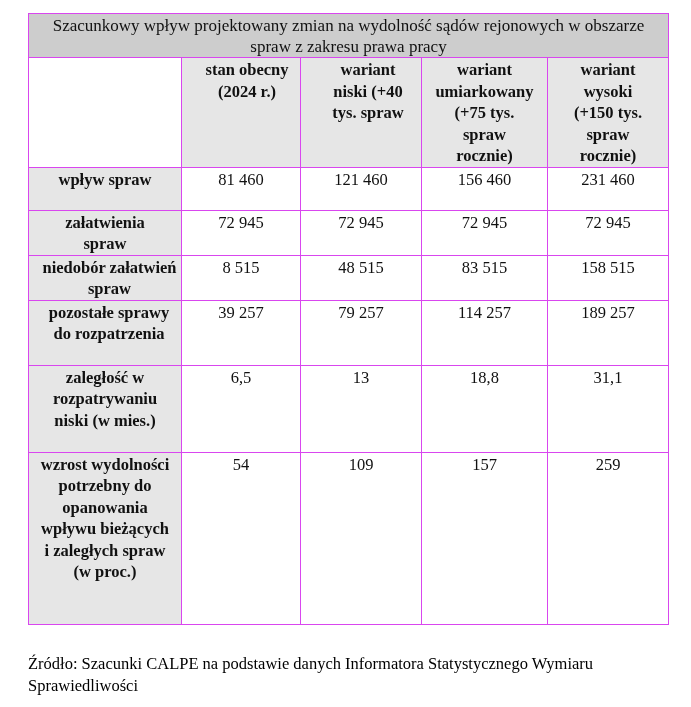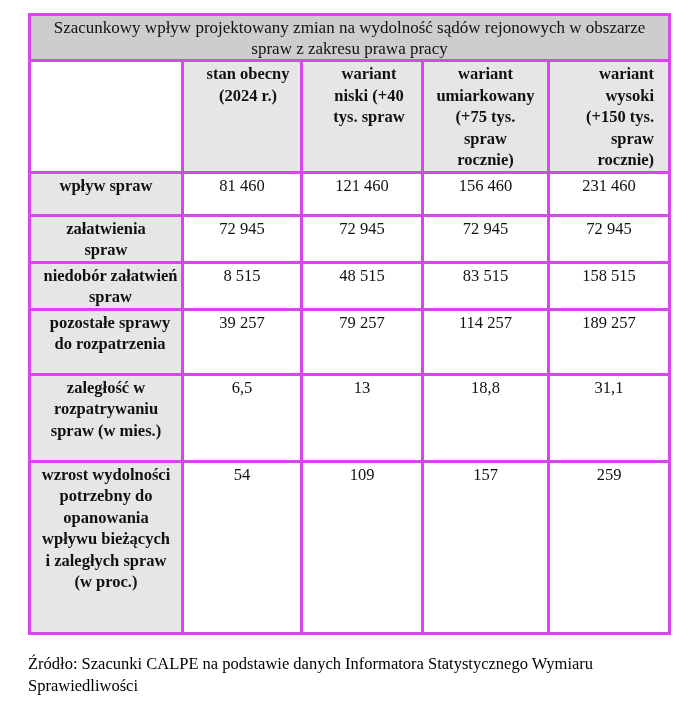--- a/index.html
+++ b/index.html
@@ -19,21 +19,21 @@
       position: absolute;
       left: 28px;
       top: 13px;
       border-collapse: collapse;
       table-layout: fixed;
       width: 640px;
       font-size: 16.5px;
       line-height: 21.5px;
     }
     table.capacity-table td, table.capacity-table th {
-      border: 3px solid #d946ef;
+      border: 1px solid #d946ef;
       padding: 0 3px;
       vertical-align: top;
       text-align: center;
       box-sizing: border-box;
     }
     .title-cell {
       background: #cdcdcd;
       font-weight: normal;
       font-size: 17px;
       line-height: 21px;
@@ -80,21 +80,21 @@
   </colgroup>
   <tbody>
       <tr style="height:44px">
     <td colspan="5" class="title-cell">Szacunkowy wpływ projektowany zmian na wydolność sądów rejonowych w obszarze spraw z zakresu prawa pracy</td>
   </tr>
   <tr style="height:108px">
     <td class="corner-cell"></td>
     <td class="col-header" style="padding-left:20px;padding-right:8px;">stan obecny (2024 r.)</td>
     <td class="col-header" style="padding-left:24px;padding-right:10px;">wariant niski (+40 tys. spraw</td>
     <td class="col-header" style="padding-left:12px;padding-right:12px;">wariant umiarkowany (+75 tys. spraw rocznie)</td>
-    <td class="col-header" style="padding-left:14px;padding-right:14px;text-align:right;">wariant wysoki (+150 tys. spraw rocznie)</td>
+    <td class="col-header" style="padding-left:14px;padding-right:14px;">wariant wysoki (+150 tys. spraw rocznie)</td>
   </tr>
 
   <tr style="height:43px">
     <td class="row-label">wpływ spraw</td>
     <td class="value-cell">81 460</td>
     <td class="value-cell">121 460</td>
     <td class="value-cell">156 460</td>
     <td class="value-cell">231 460</td>
   </tr>
 
@@ -116,21 +116,21 @@
 
   <tr style="height:65px">
     <td class="row-label" style="padding-left:9px;padding-right:1px;">pozostałe sprawy do rozpatrzenia</td>
     <td class="value-cell">39 257</td>
     <td class="value-cell">79 257</td>
     <td class="value-cell">114 257</td>
     <td class="value-cell">189 257</td>
   </tr>
 
   <tr style="height:87px">
-    <td class="row-label" style="padding-left:14px;padding-right:14px;">zaległość w rozpatrywaniu spraw (w mies.)</td>
+    <td class="row-label" style="padding-left:14px;padding-right:14px;">zaległość w rozpatrywaniu niski (w mies.)</td>
     <td class="value-cell">6,5</td>
     <td class="value-cell">13</td>
     <td class="value-cell">18,8</td>
     <td class="value-cell">31,1</td>
   </tr>
 
   <tr style="height:172px">
     <td class="row-label" style="padding-left:10px;padding-right:10px;">wzrost wydolności potrzebny do opanowania wpływu bieżących i zaległych spraw (w proc.)</td>
     <td class="value-cell">54</td>
     <td class="value-cell">109</td>

